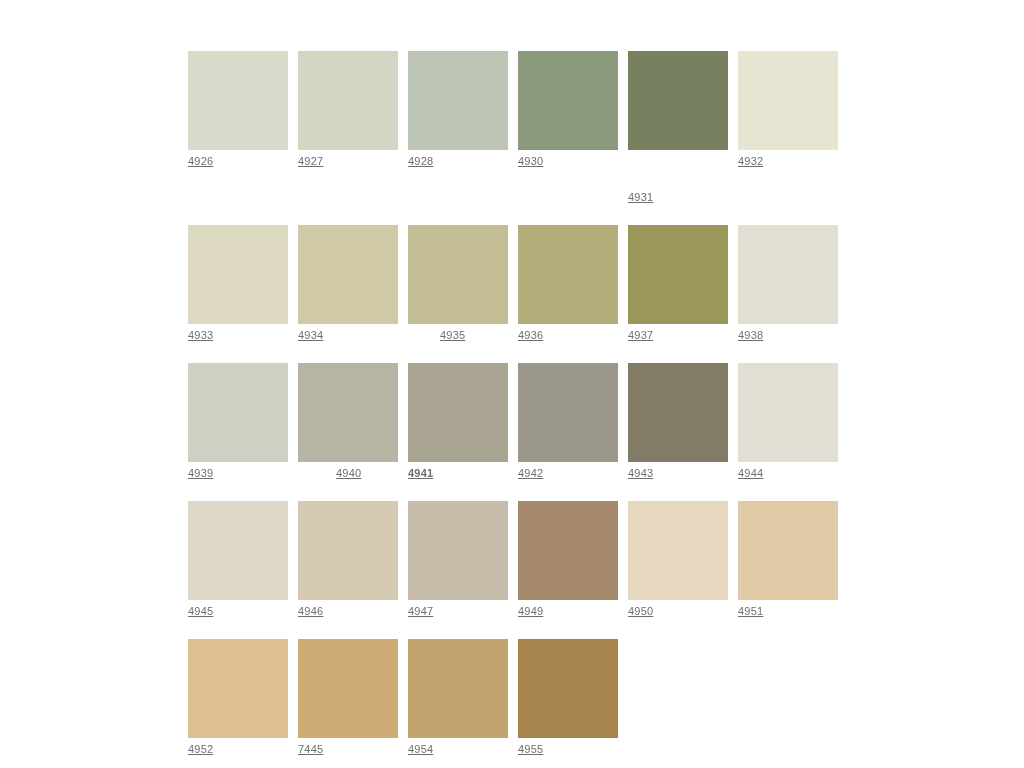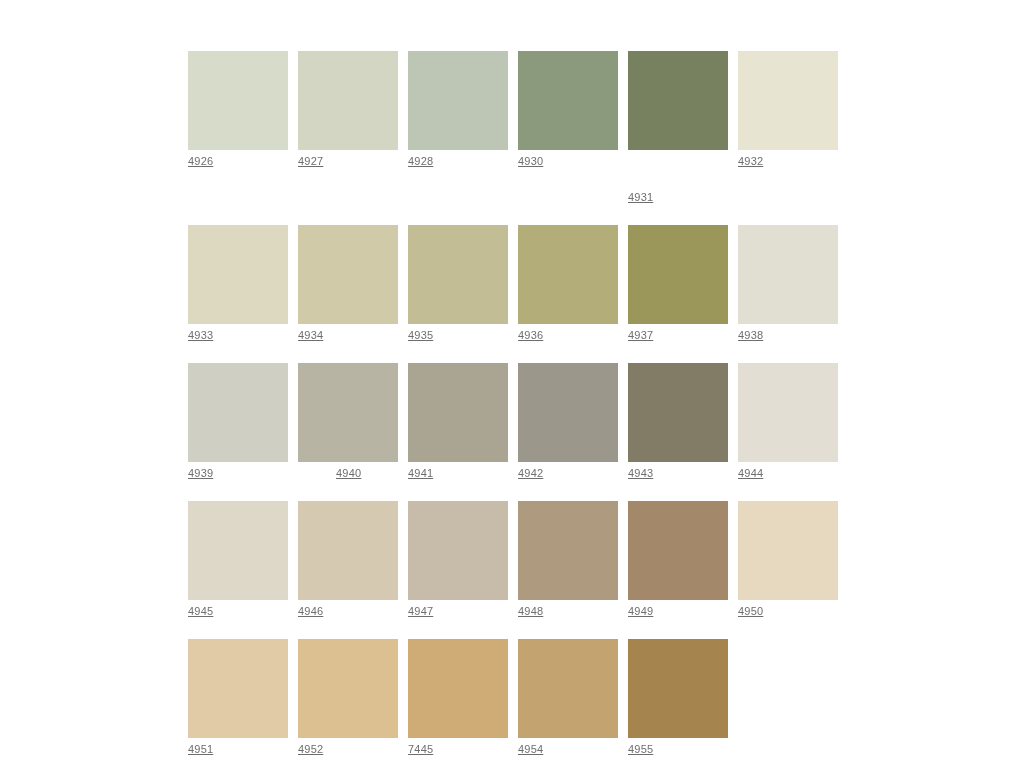--- a/index.html
+++ b/index.html
@@ -65,34 +65,33 @@
 <div id="swatch-page" style="background: rgb(255, 255, 255);">
   <div id="swatch-grid" style="grid-template-columns: repeat(6, 100px);">
       <div class="swatch-cell"><span class="swatch-chip" style="width: 100px; height: 99px; background-color: rgb(214, 219, 202);"></span><a class="swatch-label" style="color: rgb(110, 110, 110); text-align: center;">4926</a></div>
       <div class="swatch-cell"><span class="swatch-chip" style="width: 100px; height: 99px; background-color: rgb(210, 214, 194);"></span><a class="swatch-label" style="color: rgb(110, 110, 110);">4927</a></div>
       <div class="swatch-cell"><span class="swatch-chip" style="width: 100px; height: 99px; background-color: rgb(189, 198, 181);"></span><a class="swatch-label" style="color: rgb(110, 110, 110);">4928</a></div>
       <div class="swatch-cell"><span class="swatch-chip" style="width: 100px; height: 99px; background-color: rgb(139, 154, 124);"></span><a class="swatch-label" style="color: rgb(110, 110, 110);">4930</a></div>
       <div class="swatch-cell"><span class="swatch-chip" style="width: 100px; height: 99px; background-color: rgb(119, 129, 95);"></span><a class="swatch-label" style="color: rgb(110, 110, 110); margin-top: 40px;">4931</a></div>
       <div class="swatch-cell"><span class="swatch-chip" style="width: 100px; height: 99px; background-color: rgb(231, 229, 209);"></span><a class="swatch-label" style="color: rgb(110, 110, 110);">4932</a></div>
       <div class="swatch-cell"><span class="swatch-chip" style="width: 100px; height: 99px; background-color: rgb(221, 216, 192);"></span><a class="swatch-label" style="color: rgb(110, 110, 110);">4933</a></div>
       <div class="swatch-cell"><span class="swatch-chip" style="width: 100px; height: 99px; background-color: rgb(208, 202, 169);"></span><a class="swatch-label" style="color: rgb(110, 110, 110); text-align: right;">4934</a></div>
-      <div class="swatch-cell"><span class="swatch-chip" style="width: 100px; height: 99px; background-color: rgb(194, 189, 149);"></span><a class="swatch-label" style="color: rgb(110, 110, 110);">4935</a></div>
+      <div class="swatch-cell"><span class="swatch-chip" style="width: 100px; height: 99px; background-color: rgb(194, 189, 149);"></span><a class="swatch-label" style="color: rgb(110, 110, 110); margin-left: 32px;">4935</a></div>
       <div class="swatch-cell"><span class="swatch-chip" style="width: 100px; height: 99px; background-color: rgb(179, 173, 121);"></span><a class="swatch-label" style="color: rgb(110, 110, 110);">4936</a></div>
       <div class="swatch-cell"><span class="swatch-chip" style="width: 100px; height: 99px; background-color: rgb(155, 150, 89);"></span><a class="swatch-label" style="color: rgb(110, 110, 110);">4937</a></div>
       <div class="swatch-cell"><span class="swatch-chip" style="width: 100px; height: 99px; background-color: rgb(224, 223, 210);"></span><a class="swatch-label" style="color: rgb(110, 110, 110);">4938</a></div>
       <div class="swatch-cell"><span class="swatch-chip" style="width: 100px; height: 99px; background-color: rgb(207, 207, 195);"></span><a class="swatch-label" style="color: rgb(110, 110, 110);">4939</a></div>
       <div class="swatch-cell"><span class="swatch-chip" style="width: 100px; height: 99px; background-color: rgb(183, 180, 164);"></span><a class="swatch-label" style="color: rgb(110, 110, 110); margin-left: 38px;">4940</a></div>
-      <div class="swatch-cell"><span class="swatch-chip" style="width: 100px; height: 99px; background-color: rgb(170, 164, 146);"></span><a class="swatch-label" style="color: rgb(110, 110, 110);">4941</a></div>
+      <div class="swatch-cell"><span class="swatch-chip" style="width: 100px; height: 99px; background-color: rgb(170, 164, 146);"></span><a class="swatch-label" style="color: rgb(110, 110, 110); font-weight: bold;">4941</a></div>
       <div class="swatch-cell"><span class="swatch-chip" style="width: 100px; height: 99px; background-color: rgb(155, 151, 138);"></span><a class="swatch-label" style="color: rgb(110, 110, 110);">4942</a></div>
       <div class="swatch-cell"><span class="swatch-chip" style="width: 100px; height: 99px; background-color: rgb(130, 123, 101);"></span><a class="swatch-label" style="color: rgb(110, 110, 110);">4943</a></div>
       <div class="swatch-cell"><span class="swatch-chip" style="width: 100px; height: 99px; background-color: rgb(227, 222, 211);"></span><a class="swatch-label" style="color: rgb(110, 110, 110);">4944</a></div>
       <div class="swatch-cell"><span class="swatch-chip" style="width: 100px; height: 99px; background-color: rgb(222, 216, 201);"></span><a class="swatch-label" style="color: rgb(110, 110, 110);">4945</a></div>
       <div class="swatch-cell"><span class="swatch-chip" style="width: 100px; height: 99px; background-color: rgb(213, 201, 178);"></span><a class="swatch-label" style="color: rgb(110, 110, 110);">4946</a></div>
       <div class="swatch-cell"><span class="swatch-chip" style="width: 100px; height: 99px; background-color: rgb(199, 187, 169);"></span><a class="swatch-label" style="color: rgb(110, 110, 110);">4947</a></div>
-      <div class="swatch-cell"><span class="swatch-chip" style="width: 100px; height: 99px; background-color: rgb(173, 154, 127);"></span><a class="swatch-label" style="color: rgb(110, 110, 110);">4948</a></div>
       <div class="swatch-cell"><span class="swatch-chip" style="width: 100px; height: 99px; background-color: rgb(164, 136, 106);"></span><a class="swatch-label" style="color: rgb(110, 110, 110);">4949</a></div>
       <div class="swatch-cell"><span class="swatch-chip" style="width: 100px; height: 99px; background-color: rgb(231, 217, 192);"></span><a class="swatch-label" style="color: rgb(110, 110, 110);">4950</a></div>
       <div class="swatch-cell"><span class="swatch-chip" style="width: 100px; height: 99px; background-color: rgb(224, 203, 166);"></span><a class="swatch-label" style="color: rgb(110, 110, 110);">4951</a></div>
       <div class="swatch-cell"><span class="swatch-chip" style="width: 100px; height: 99px; background-color: rgb(221, 192, 146);"></span><a class="swatch-label" style="color: rgb(110, 110, 110);">4952</a></div>
       <div class="swatch-cell"><span class="swatch-chip" style="width: 100px; height: 99px; background-color: rgb(207, 172, 118);"></span><a class="swatch-label" style="color: rgb(110, 110, 110);">7445</a></div>
       <div class="swatch-cell"><span class="swatch-chip" style="width: 100px; height: 99px; background-color: rgb(195, 164, 112);"></span><a class="swatch-label" style="color: rgb(110, 110, 110);">4954</a></div>
       <div class="swatch-cell"><span class="swatch-chip" style="width: 100px; height: 99px; background-color: rgb(165, 132, 78);"></span><a class="swatch-label" style="color: rgb(110, 110, 110);">4955</a></div>
     </div>
 </div>
 

